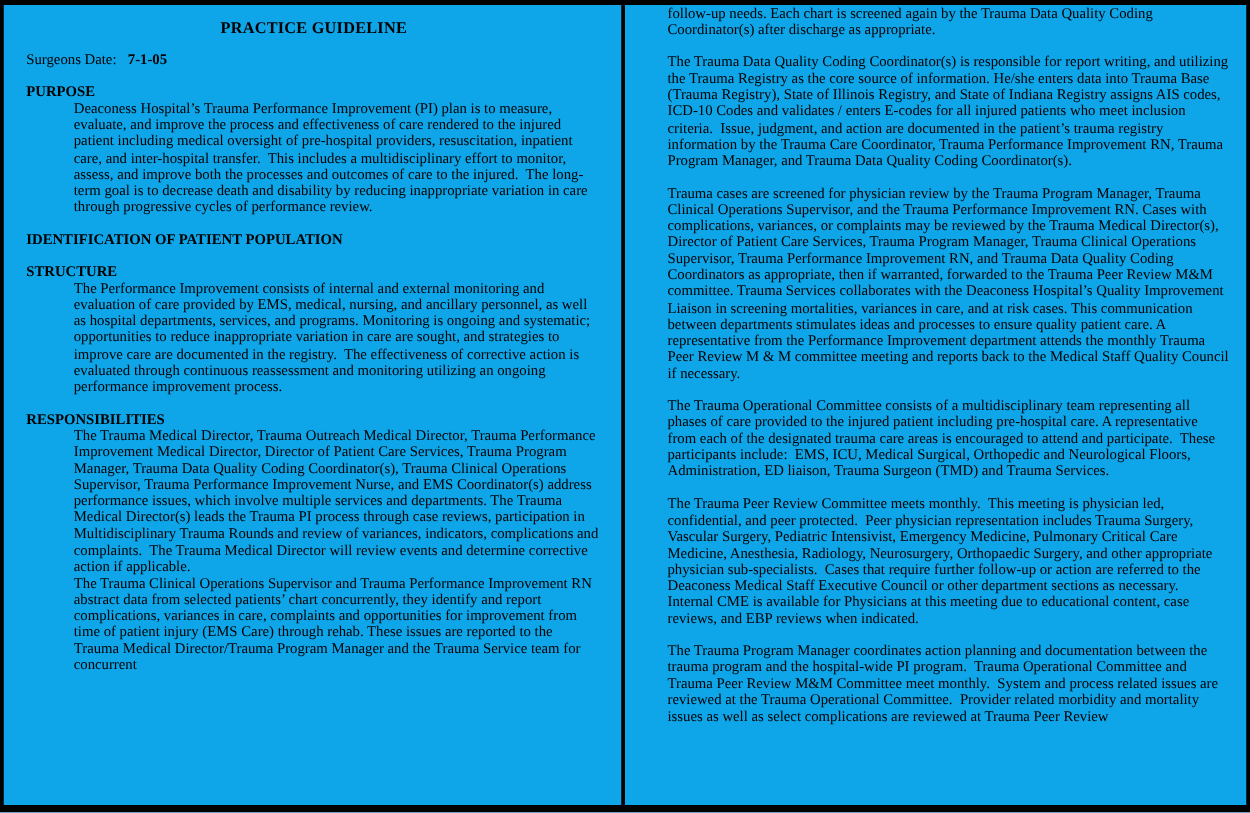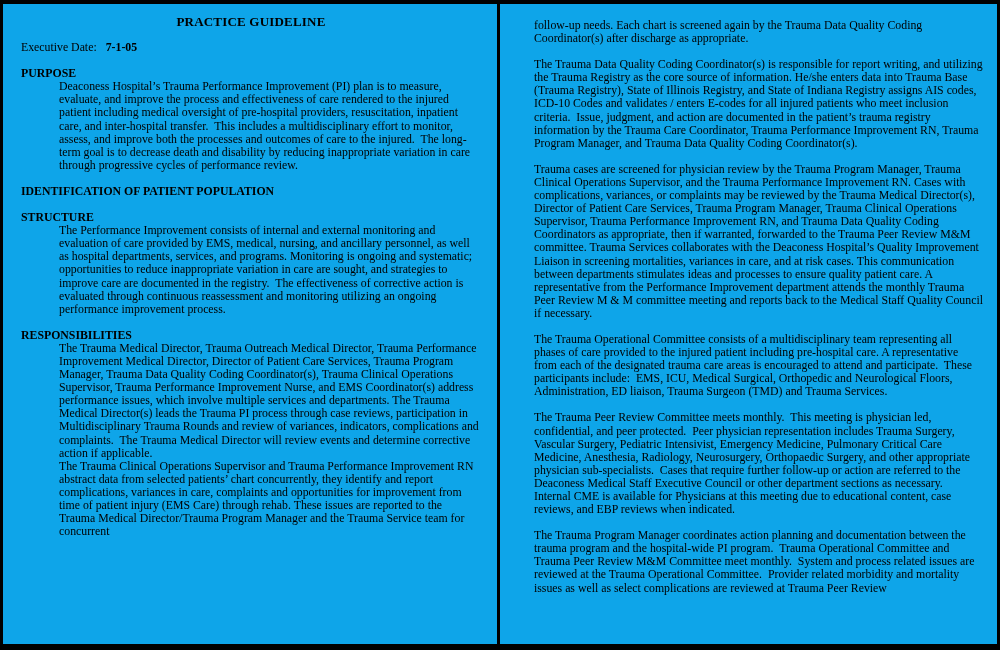--- a/index.html
+++ b/index.html
@@ -8,21 +8,21 @@
     background: #0ea5e9; color: #000000;
     border-top: 4px solid #000; border-bottom: 6px solid #000;
     border-left: 3px solid #000; border-right: 3px solid #000;
     display: flex; overflow: hidden;
     font-family: "Liberation Serif", serif;
     font-size: 11.8px; line-height: 13.1px;
   }
   .col { box-sizing: border-box; }
   .col-left  { flex: 0 0 494px; padding: 8px 16px 0 18px; }
   .divider   { flex: 0 0 3px; background: #000; }
-  .col-right { flex: 1 1 auto; padding: 15px 14px 0 34px; }
+  .col-right { flex: 1 1 auto; padding: 0 14px 0 34px; }
 
   .doc-title { text-align: center; font-weight: bold; font-size: 13px; margin-top: 3px; letter-spacing: 0.2px; }
 
   .meta-row { display: flex; margin-top: 13px; align-items: baseline; }
   .meta-group { white-space: nowrap; }
   .meta-group .lbl { margin-right: 9px; }
   .meta-group .val { font-weight: bold; }
   .meta-group-right { margin-left: auto; }
 
   .title-row { margin-top: 14px; font-weight: bold; }
@@ -39,21 +39,21 @@
 </head>
 <body>
 
 <div class="page">
 
   <div class="col col-left">
     <div class="doc-title">PRACTICE GUIDELINE</div>
 
     <div class="meta-row">
       <span class="meta-group">
-        <span class="lbl">Executive Date:</span><span class="val">7-1-05</span>
+        <span class="lbl">Surgeons Date:</span><span class="val">7-1-05</span>
       </span>
     </div>
 
 
     <div class="section">
       <h3>PURPOSE</h3>
       <p>Deaconess Hospital’s Trauma Performance Improvement (PI) plan is to measure, evaluate, and improve the process and effectiveness of care rendered to the injured patient including medical oversight of pre-hospital providers, resuscitation, inpatient care, and inter-hospital transfer.  This includes a multidisciplinary effort to monitor, assess, and improve both the processes and outcomes of care to the injured.  The long-term goal is to decrease death and disability by reducing inappropriate variation in care through progressive cycles of performance review.</p>
     </div>
 
     <div class="section">

